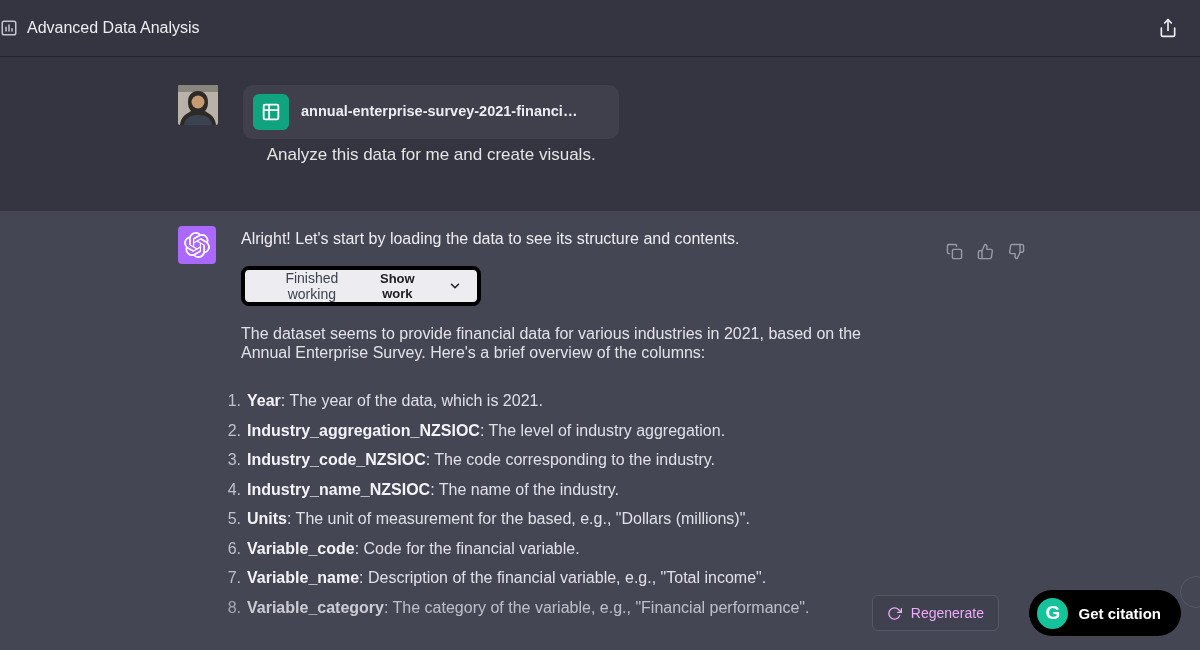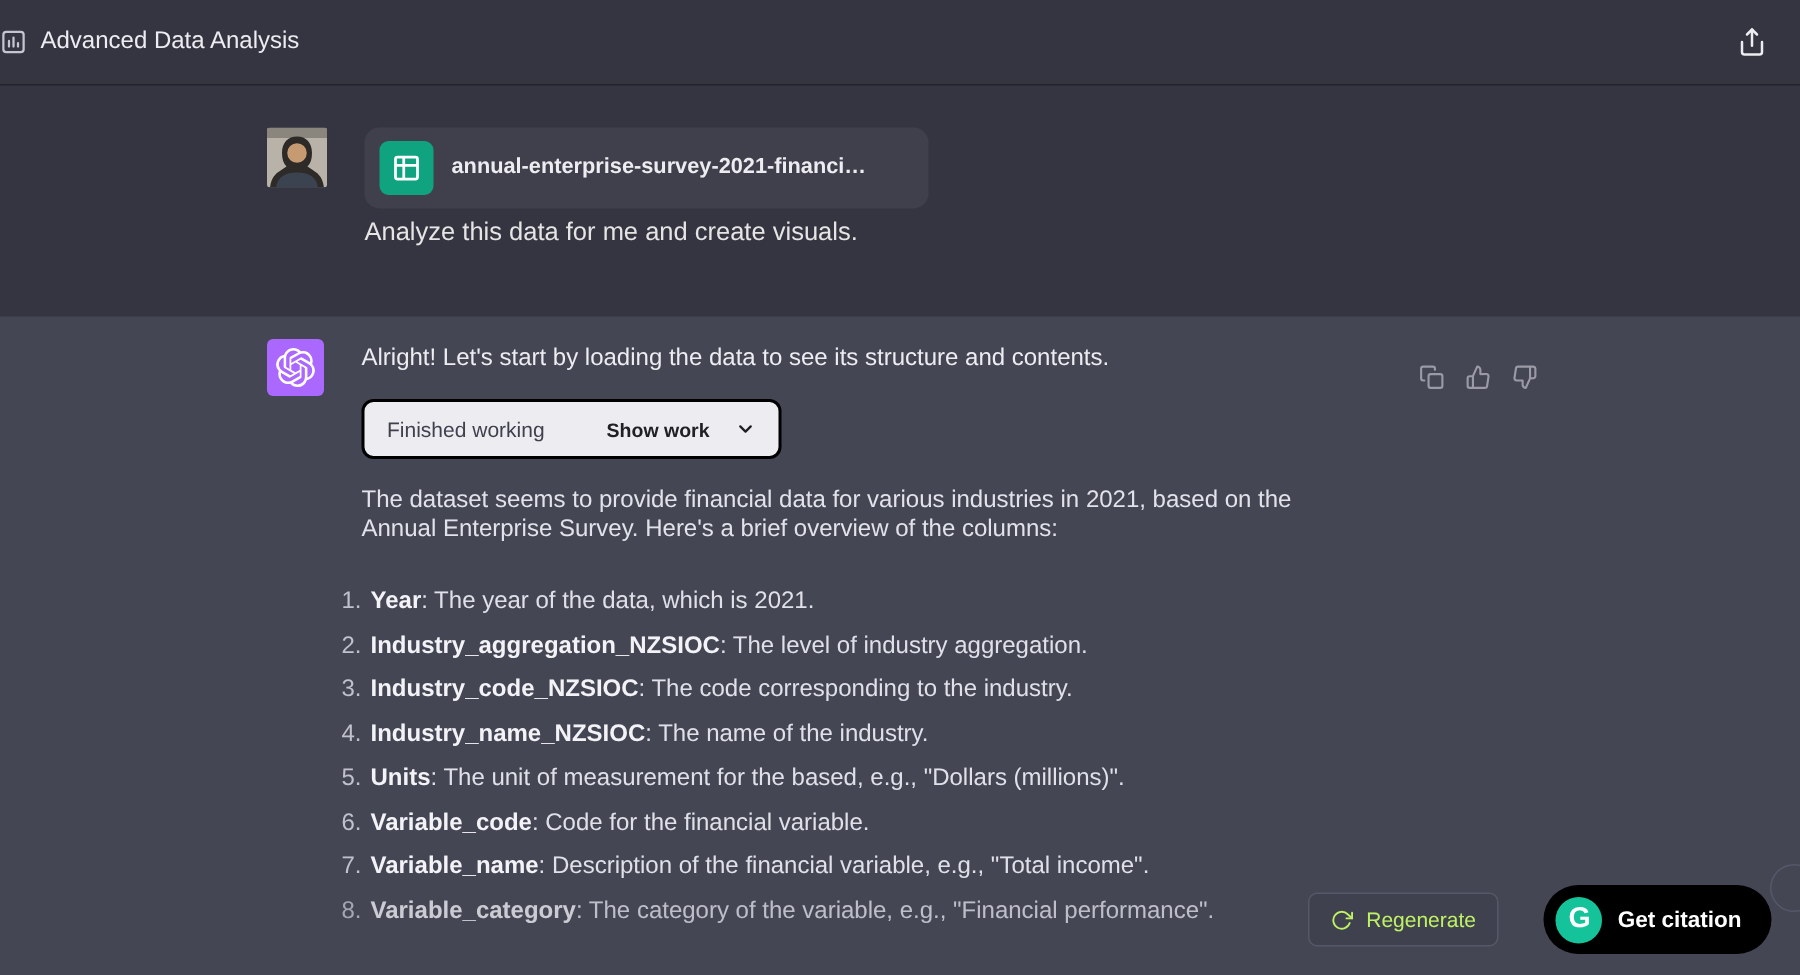--- a/index.html
+++ b/index.html
@@ -25,21 +25,21 @@
   .topbar-title .model-icon { color:#c5c5d2; }
   .share-btn {
     position:absolute; right:18px; top:50%; transform:translateY(-50%);
     background:none; border:none; color:#ececf1; cursor:pointer; padding:4px;
   }
 
   
   .turn-inner { display:flex; gap:25px; padding:0 178px; }
   .avatar { flex-shrink:0; overflow:hidden; }
 
-  .user-section { background:#343541; height:154px; padding-top:28px; }
+  .user-section { background:#343541; height:154px; padding-top:28px;text-align:center; }
   .user-avatar { width:40px; height:40px; border-radius:2px; }
   .file-card {
     display:inline-flex; align-items:center; gap:12px;
     background:#3f404c; border-radius:10px;
     padding:9px 42px 9px 10px; cursor:pointer;
   }
   .file-icon {
     width:36px; height:36px; border-radius:6px;
     background:#10a37f; display:grid; place-items:center;
   }
@@ -57,22 +57,22 @@
   .assistant-content { width:700px; }
   .intro { font-size:16px; line-height:28px; color:#ececf1; }
 
   .msg-actions {
     position:absolute; top:32px; right:175px;
     display:flex; gap:14px; color:#9b9ba7;
   }
   .msg-actions button { background:none; border:none; color:#9b9ba7; cursor:pointer; padding:0; }
 
   .finished-pill {
-    margin-top:13px; width:280px; height:40px;
-    background:#ececf1; border:2px solid #000000; border-radius:8px;
+    margin-top:13px; width:240px; height:40px;
+    background:#ececf1; border:4px solid #000000; border-radius:8px;
     display:flex; align-items:center; justify-content:space-between;
     padding:0 15px; cursor:pointer;
   }
   .pill-label { font-size:14px; color:#40414f; }
   .pill-action { display:flex; align-items:center; gap:17px; font-size:13px; font-weight:700; color:#202123; }
 
   .overview { margin-top:18px; max-width:658px; font-size:16px; line-height:19px; color:#e2e3ea; }
 
   ol.columns { list-style:none; counter-reset:item; margin-top:25px; margin-left:6px; }
   ol.columns li {
@@ -91,21 +91,21 @@
   
   .scroll-circle {
     position:absolute; width:32px; height:32px; border-radius:50%;
     border:1px solid #565869; background:#444654;
     right:-12px; top:576px; z-index:1;
   }
   .regen-btn {
     position:absolute; right:201px; top:595px; height:36px; z-index:2;
     display:flex; align-items:center; gap:9px; padding:0 14px;
     background:#40414f; border:1px solid #565869; border-radius:6px;
-    color:#bef264; font-size:14px; cursor:pointer;
+    color:#f0abfc; font-size:14px; cursor:pointer;
     font-family:"Liberation Sans", sans-serif;
     justify-content:center;
   }
   .citation-btn {
     position:absolute; right:19px; top:590px; height:46px; z-index:3;
     display:flex; align-items:center; gap:10px; padding:0 20px 0 8px;
     background:#000; border:none; border-radius:23px;
     color:#fff; font-size:15px; font-weight:700; cursor:pointer;
     font-family:"Liberation Sans", sans-serif;
   }

